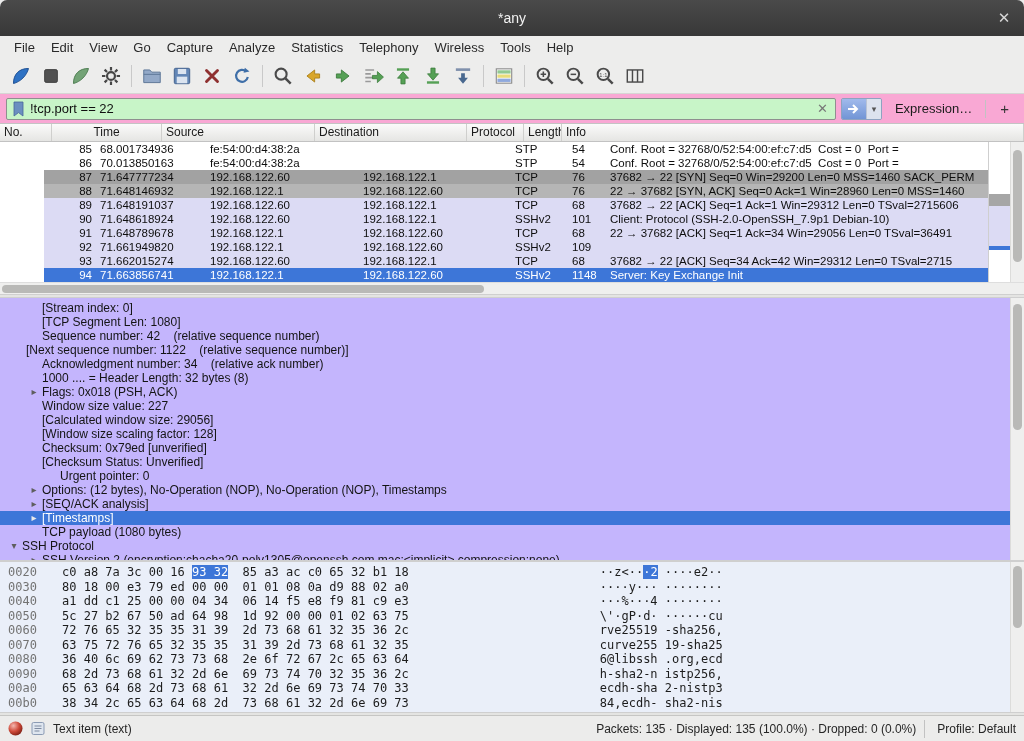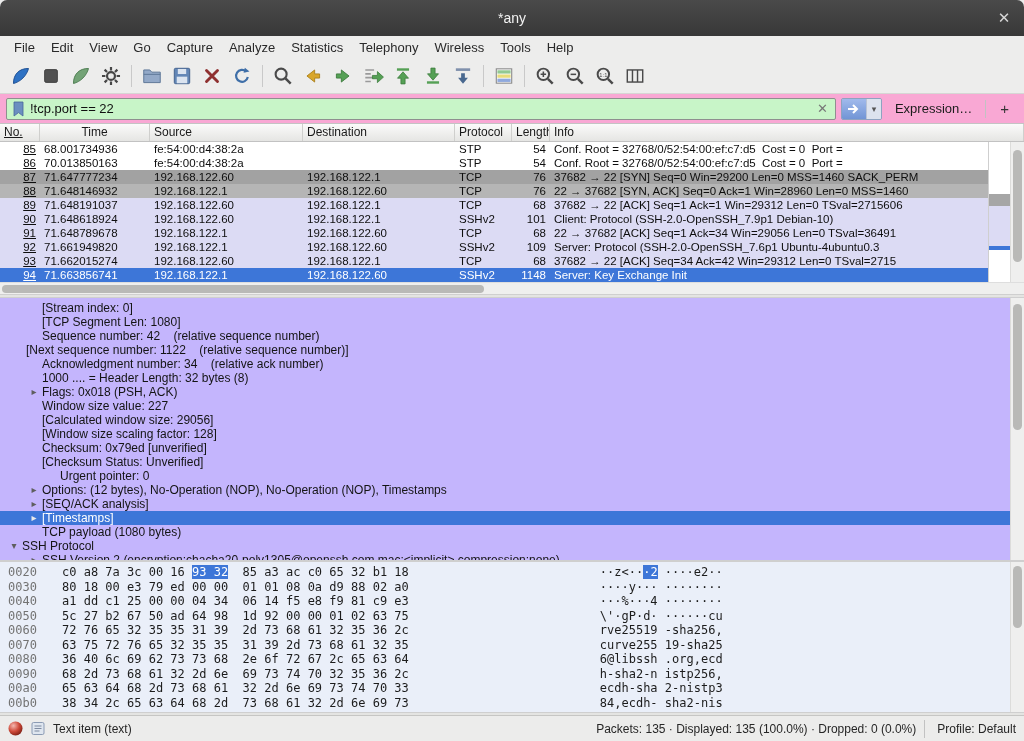--- a/index.html
+++ b/index.html
@@ -43,29 +43,29 @@
   .expression-btn { font-size:13px; color:#1c1c1c; padding:0 8px; white-space:nowrap; }
   .vline { width:1px; height:18px; background:#c2c2c2; flex:none; }
   .add-btn { font-size:15px; color:#333; padding:0 9px; }
 
   
   .packetlist { flex:0 0 170px; position:relative; background:#fff; overflow:hidden; }
   .plheader { display:flex; height:18px; background:linear-gradient(#fbfbfa,#e5e5e3);
     border-bottom:1px solid #c2c2c2; font-size:12px; color:#1a1a1a; }
   .plheader .col { border-right:1px solid #cfcfcd; padding:1px 4px; white-space:pre; overflow:hidden; }
   .plheader .c1 { text-align:center; }
-  .plrows { height:140px; overflow:hidden; margin-right:36px; }
+  .plrows { height:140px; overflow:hidden; margin-right:36px;margin-left:44px; }
   .plrow { display:flex; height:14px; font-size:11.5px; color:#0e0e0e; align-items:center; }
   .plrow .col { padding:0 4px; white-space:pre; overflow:hidden; }
-  .c0 { width:40px; flex:none; text-align:right;text-decoration:underline; }
+  .c0 { width:52px; flex:none; text-align:right; }
   .c1 { width:110px; flex:none; }
   .c2 { width:153px; flex:none; }
   .c3 { width:152px; flex:none; }
   .c4 { width:57px; flex:none; }
-  .c5 { width:38px; flex:none; text-align:right; }
+  .c5 { width:38px; flex:none; text-align:left; }
   .c6 { flex:1 1 auto; }
   .plheader .c0, .plheader .c5 { text-align:left; }
   .s-plain      { background:#ffffff; }
   .s-gray-dark  { background:#a2a2a2; }
   .s-gray       { background:#b5b5b5; }
   .s-lavender   { background:#dcdbf4; }
   .s-selected   { background:#3d76d8; color:#ffffff; }
   .minimap { position:absolute; top:18px; right:14px; width:22px; height:140px;
     border-left:1px solid #cfcfcf;
     background:linear-gradient(to bottom,
@@ -365,21 +365,20 @@
           <div class="col c5">68</div>
           <div class="col c6">22 → 37682 [ACK] Seq=1 Ack=34 Win=29056 Len=0 TSval=36491</div>
         </div>
         <div class="plrow s-lavender">
           <div class="col c0">92</div>
           <div class="col c1">71.661949820</div>
           <div class="col c2">192.168.122.1</div>
           <div class="col c3">192.168.122.60</div>
           <div class="col c4">SSHv2</div>
           <div class="col c5">109</div>
-          <div class="col c6">Server: Protocol (SSH-2.0-OpenSSH_7.6p1 Ubuntu-4ubuntu0.3</div>
         </div>
         <div class="plrow s-lavender">
           <div class="col c0">93</div>
           <div class="col c1">71.662015274</div>
           <div class="col c2">192.168.122.60</div>
           <div class="col c3">192.168.122.1</div>
           <div class="col c4">TCP</div>
           <div class="col c5">68</div>
           <div class="col c6">37682 → 22 [ACK] Seq=34 Ack=42 Win=29312 Len=0 TSval=2715</div>
         </div>

